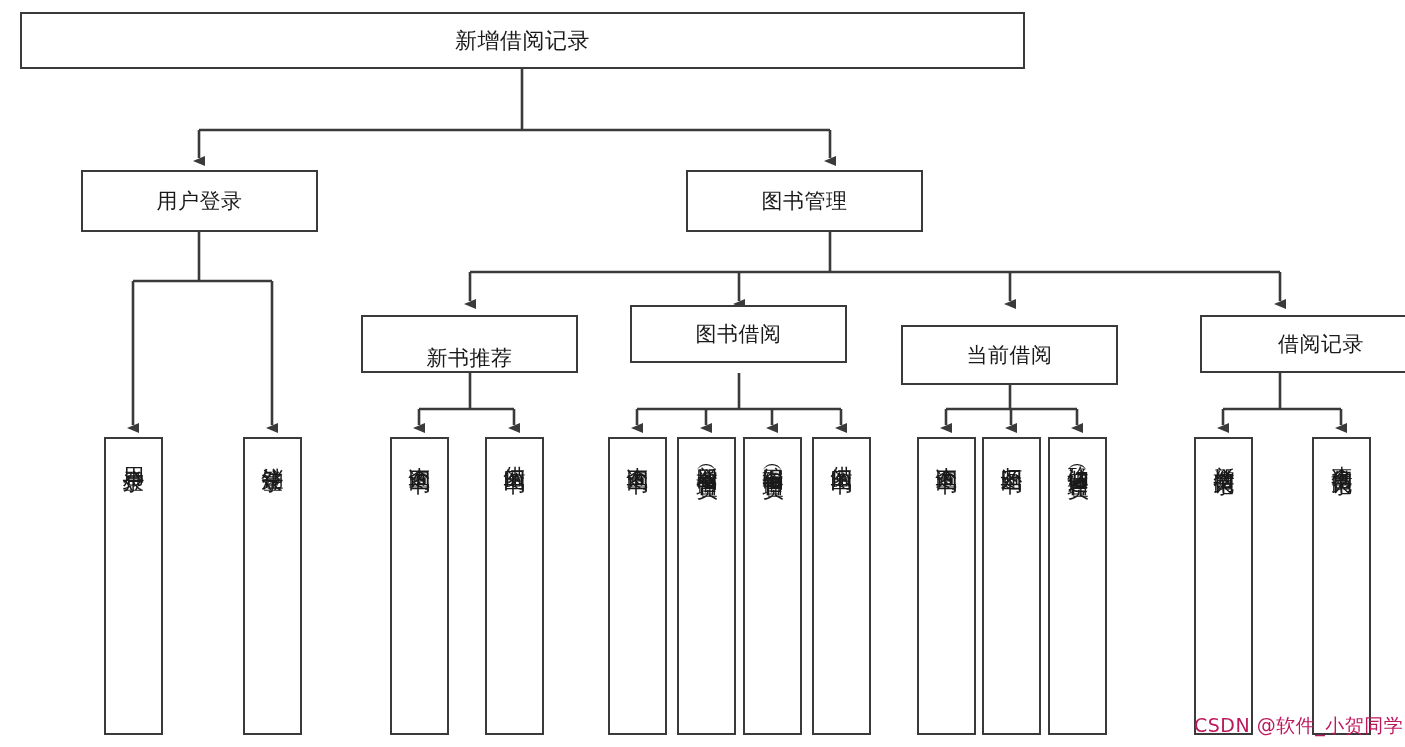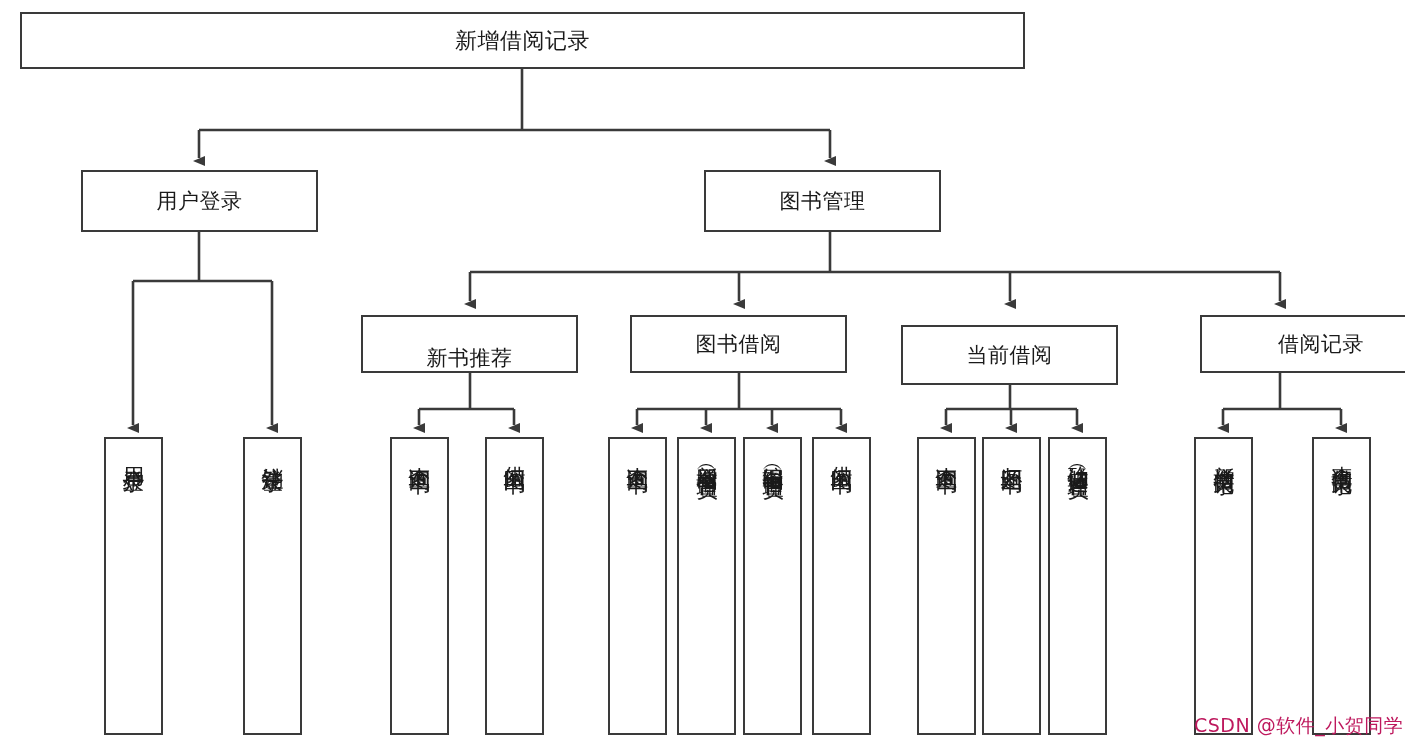--- a/index.html
+++ b/index.html
@@ -129,28 +129,28 @@
     </g>
   </svg>
 
   <div class="node h-node" id="node-root" style="left:20px; top:12px; width:1005px; height:57px;">
     <span class="node-label">新增借阅记录</span>
   </div>
 
   <div class="node h-node" style="left:81px; top:170px; width:237px; height:62px;">
     <span class="node-label">用户登录</span>
   </div>
-  <div class="node h-node" style="left:704px; top:170px; width:237px; height:62px;">
+  <div class="node h-node" style="left:686px; top:170px; width:237px; height:62px;">
     <span class="node-label">图书管理</span>
   </div>
 
   <div class="node h-node" style="left:361px; top:315px; width:217px; height:58px;align-items:flex-end;">
     <span class="node-label">新书推荐</span>
   </div>
-  <div class="node h-node" style="left:630px; top:315px; width:217px; height:58px;">
+  <div class="node h-node" style="left:630px; top:305px; width:217px; height:58px;">
     <span class="node-label">图书借阅</span>
   </div>
   <div class="node h-node" style="left:901px; top:325px; width:217px; height:60px;">
     <span class="node-label">当前借阅</span>
   </div>
   <div class="node h-node" style="left:1200px; top:315px; width:242px; height:58px;">
     <span class="node-label">借阅记录</span>
   </div>
 
   <div class="node v-node" style="left:104px; top:437px; width:59px; height:298px;">

